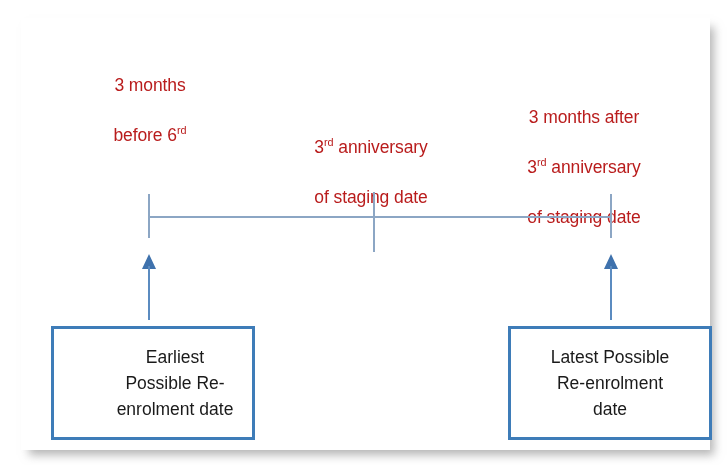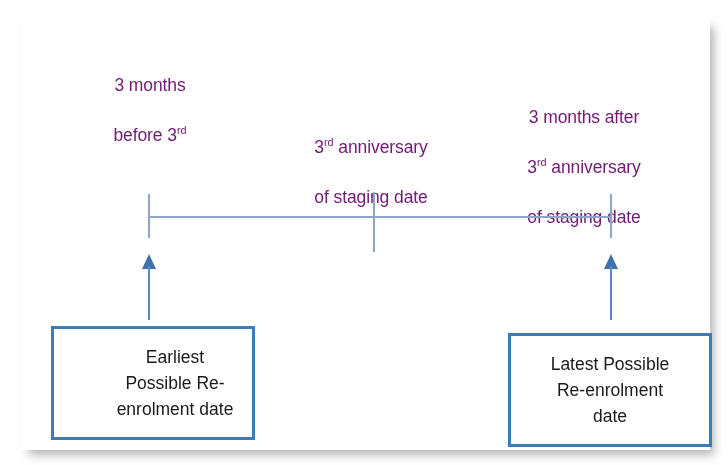--- a/index.html
+++ b/index.html
@@ -29,21 +29,21 @@
     width: 689px;
     height: 432px;
     background: #ffffff;
     box-shadow: 6px 7px 9px -2px rgba(120,120,120,0.55);
   }
 
   
   .tl-label {
     position: absolute;
     text-align: center;
-    color: #701a75;
+    color: #b91c1c;
     font-size: 17.5px;
     line-height: 25px;
     letter-spacing: -0.1px;
     white-space: pre-line;
   }
   .tl-label sup {
     font-size: 0.62em;
     vertical-align: super;
     line-height: 0;
     letter-spacing: 0;
@@ -108,31 +108,31 @@
     display: flex;
     align-items: center;
     justify-content: center;
     text-align: center;
     color: #1a1a1a;
     font-size: 17.5px;
     line-height: 26px;
     white-space: pre-line;
   }
   #box-left  { left: 30px;  top: 308px; width: 204px; height: 114px; padding-left: 44px; }
-  #box-right { left: 487px; top: 308px; width: 204px; height: 114px; margin-top: 7px; }
+  #box-right { left: 487px; top: 308px; width: 204px; height: 114px; }
 </style>
 </head>
 <body>
 
 <div id="canvas">
   <div class="card">
 
     <div class="tl-label" id="label-left">
       <span>3 months</span><br>
-      <span>before 3</span><sup>rd</sup><br>
+      <span>before 6</span><sup>rd</sup><br>
       <br>
     </div>
 
     <div class="tl-label" id="label-mid">
       <span>3</span><sup>rd</sup><span> anniversary</span><br>
       <span>of staging date</span>
     </div>
 
     <div class="tl-label" id="label-right">
       <span>3 months after</span><br>

